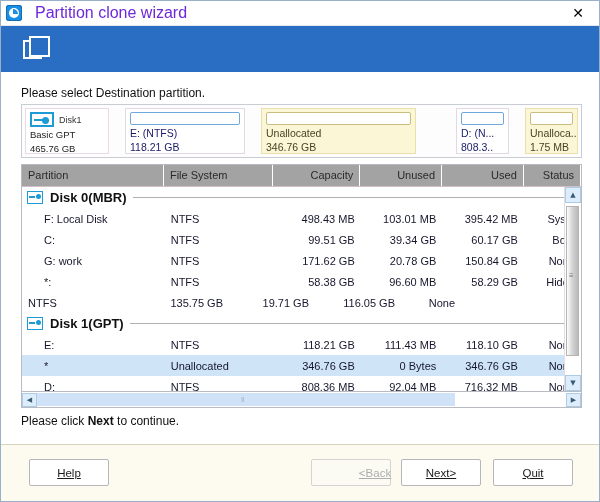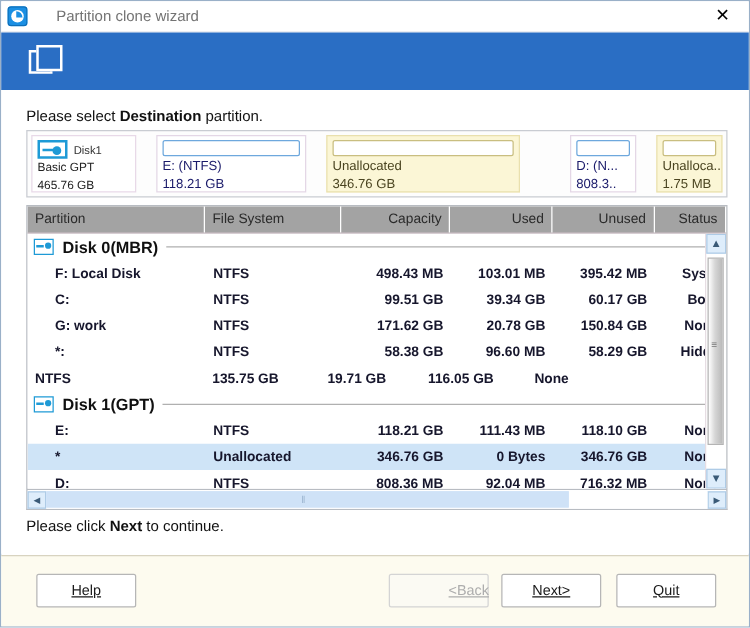--- a/index.html
+++ b/index.html
@@ -48,23 +48,23 @@
   }
   .title-icon::after {
     content: "";
     position: absolute;
     left: 7px; top: 4px;
     width: 5px; height: 5px;
     background: #1a8fe3;
     border-top-right-radius: 6px;
   }
   .title-text {
-    margin-left: 23px;
-    font-size: 12px;
-    color: #737373;
+    margin-left: 13px;
+    font-size: 16px;
+    color: #6d28d9;
     white-space: nowrap;
   }
   .title-spacer { flex: 1 1 auto; }
   .close-btn {
     width: 42px; height: 23px;
     display: flex; align-items: center; justify-content: center;
     font-size: 14px;
     color: #000;
     font-family: "DejaVu Sans", sans-serif;
     line-height: 1;
@@ -110,21 +110,21 @@
     position: relative;
     height: 371px;
     background: #ffffff;
     box-sizing: border-box;
   }
   .instruction {
     padding: 14px 0 8px 20px;
     font-size: 12px;
     color: #111;
   }
-  .instruction b { font-weight: bold; }
+  .instruction b { font-weight: normal; }
 
   
   .diskmap {
     position: absolute;
     left: 20px; top: 32px;
     width: 561px; height: 54px;
     border: 1px solid #c9ccd2;
     background: #fdfdfd;
     box-sizing: border-box;
     display: flex;
@@ -248,21 +248,20 @@
     white-space: nowrap;
   }
   .trow.selected { background: #cfe4f7; }
   .td {
     box-sizing: border-box;
     font-size: 11px;
     color: #16162c;
     padding: 0 6px;
     overflow: hidden;
     white-space: nowrap;
-    font-weight: bold;
   }
   .td.num { text-align: right; }
   .td.part { padding-left: 22px; }
 
   .group-row {
     display: flex;
     align-items: center;
     height: 21px;
     padding-left: 5px;
   }
@@ -468,22 +467,22 @@
         <div class="part-label">Unalloca..</div>
         <div class="part-size">1.75 MB</div>
       </div>
     </div>
 
     <div class="table-wrap">
       <div class="thead">
         <div class="th col-part">Partition</div>
         <div class="th col-fs">File System</div>
         <div class="th col-cap num">Capacity</div>
+        <div class="th col-unused num">Unused</div>
         <div class="th col-used num">Used</div>
-        <div class="th col-unused num">Unused</div>
         <div class="th col-status num">Status</div>
       </div>
 
       <div class="tbody">
 
         <div class="group-row">
           <div class="group-glyph"></div>
           <div class="group-label">Disk 0(MBR)</div>
           <div class="group-line"></div>
         </div>

